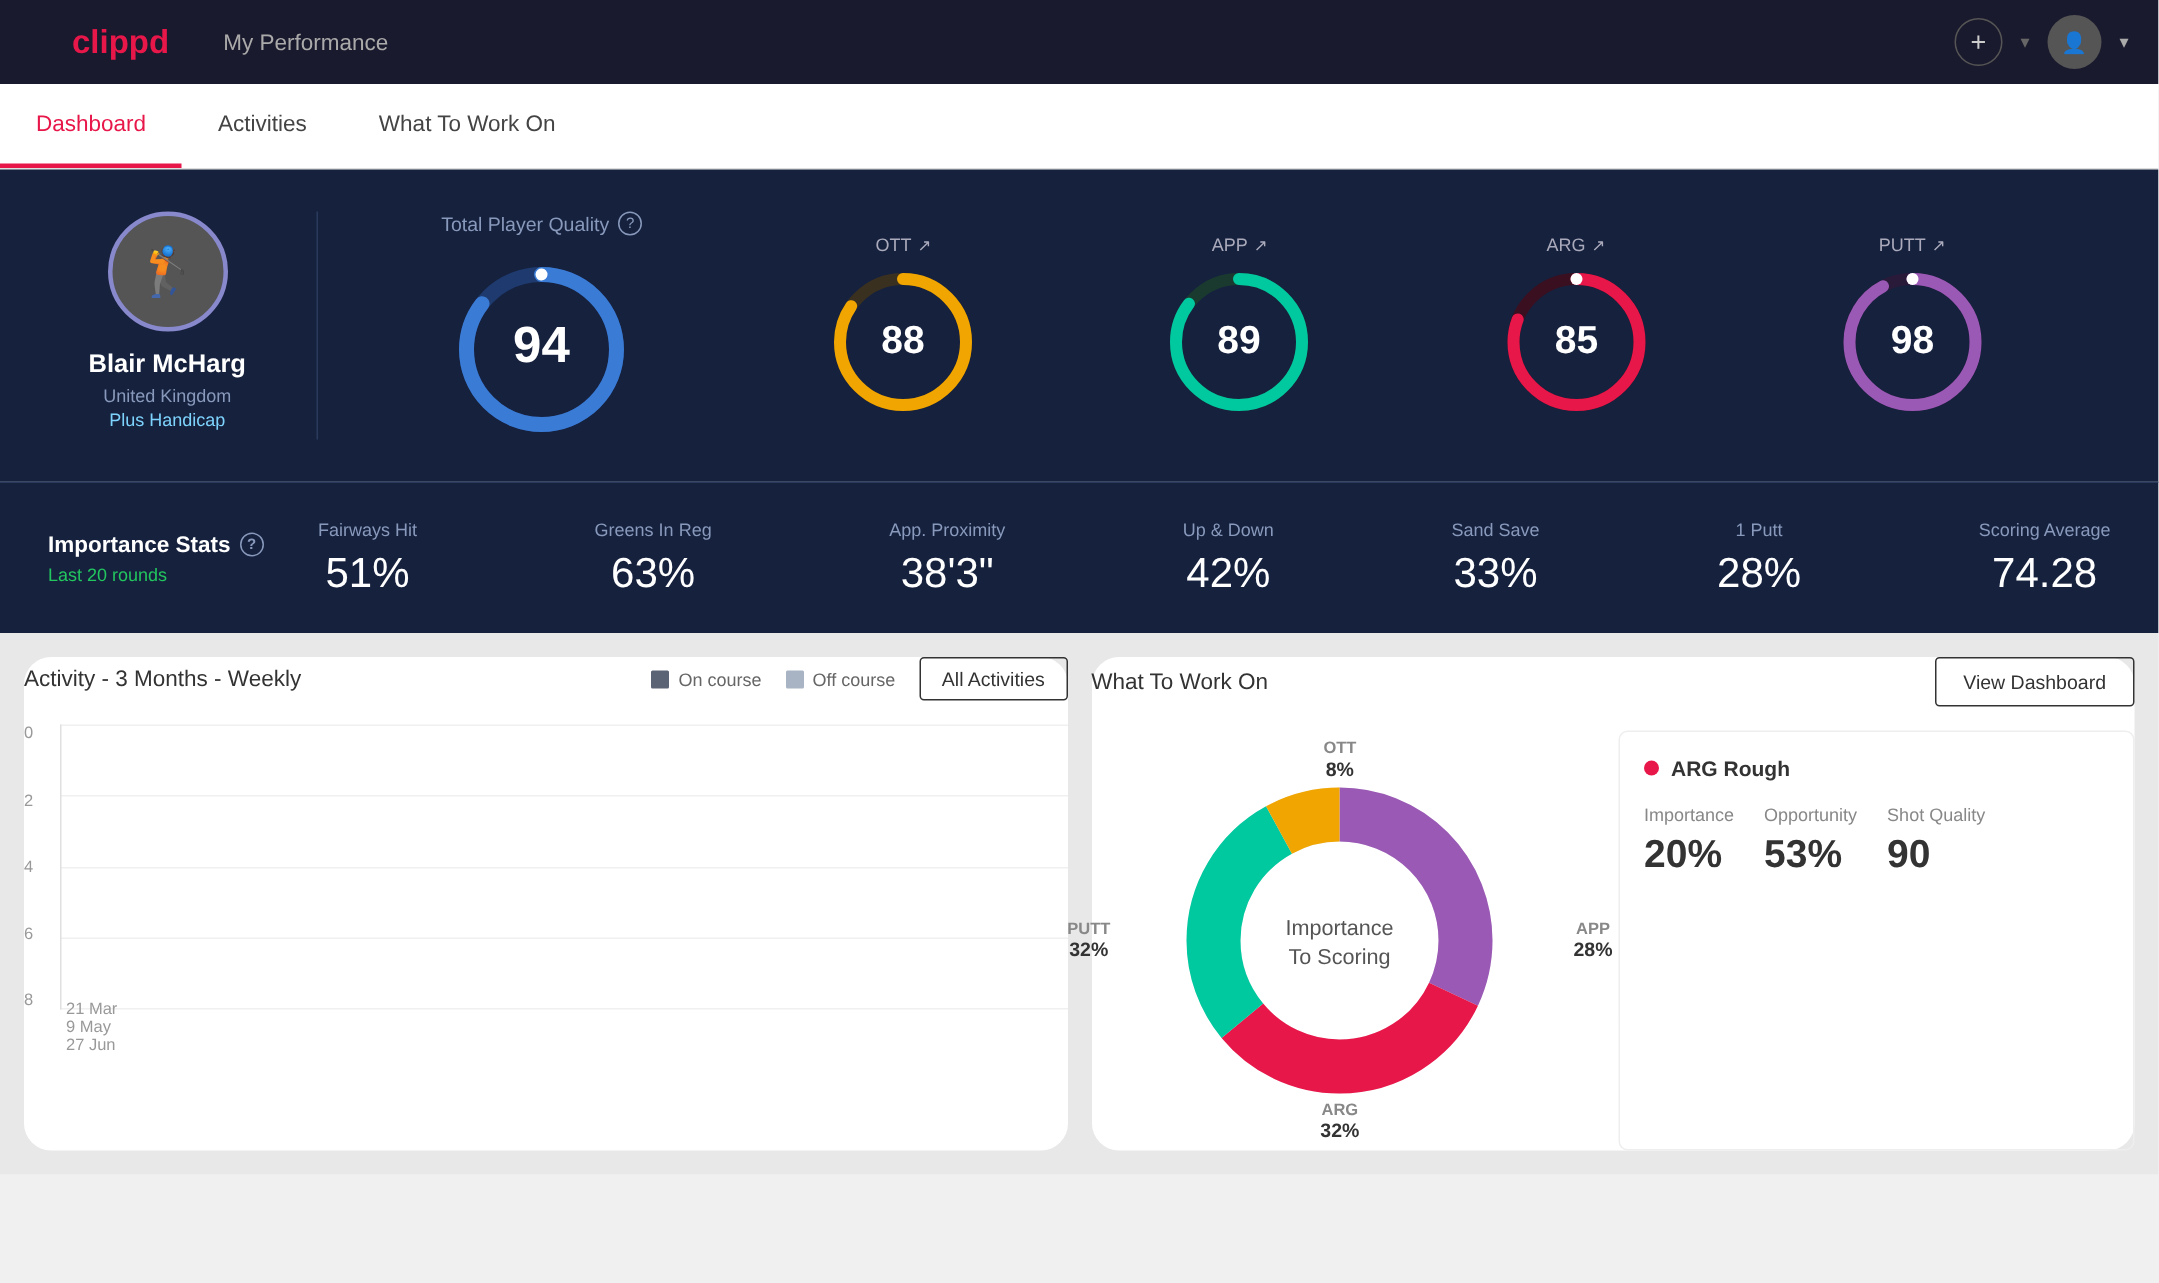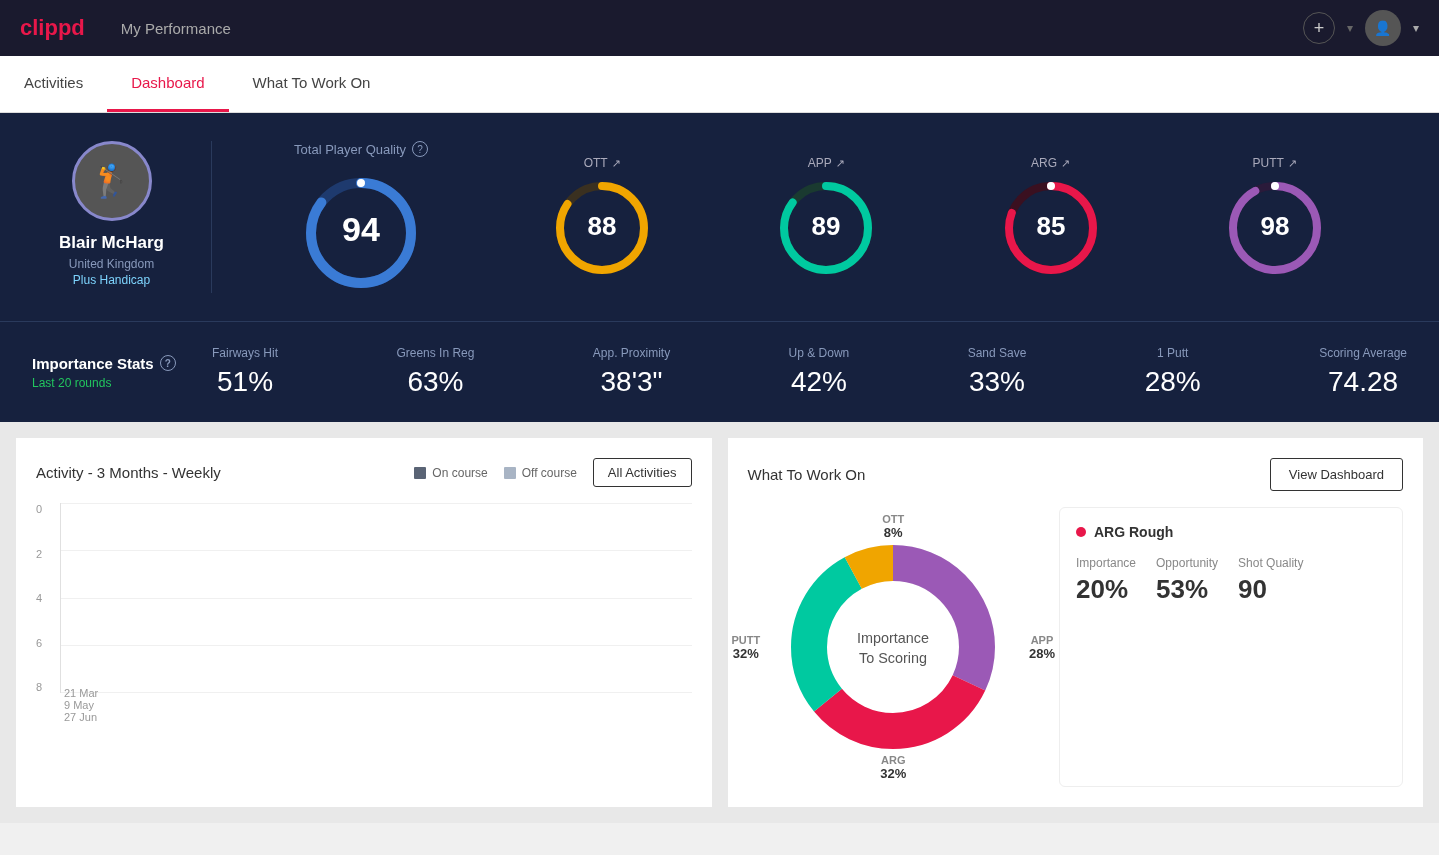--- a/index.html
+++ b/index.html
@@ -12,21 +12,21 @@
       align-items: center;
       padding: 0 20px;
       height: 56px;
       justify-content: space-between;
     }
     .logo {
       display: flex;
       align-items: center;
       gap: 4px;
     }
-    .logo-text { color: #e8174a; font-size: 22px; font-weight: 700; }
+    .logo-text { color: #e8174a; font-size: 22px; font-weight: 700; margin-left: 28px; }
     .header-title { color: #aaa; font-size: 15px; margin-left: 20px; }
     .header-right { display: flex; align-items: center; gap: 12px; }
     .header-btn {
       background: transparent;
       border: 1.5px solid #555;
       border-radius: 50%;
       width: 32px; height: 32px;
       color: #ccc;
       font-size: 18px;
       cursor: pointer;
@@ -131,22 +131,21 @@
     
     .bottom-panels {
       display: flex;
       gap: 16px;
       padding: 16px;
       background: #e8e8e8;
       min-height: 340px;
     }
     .panel {
       background: #fff;
-      border-radius: 0;
-      padding: 20px;
+      border-radius: 18px;
       flex: 1;
       color: #333;
     }
     .panel-header { display: flex; align-items: center; justify-content: space-between; margin-bottom: 16px; }
     .panel-title { font-size: 15px; font-weight: 500; color: #333; }
 
     .legend { display: flex; gap: 16px; align-items: center; }
     .legend-item { display: flex; align-items: center; gap: 6px; font-size: 12px; color: #666; }
     .legend-dot { width: 12px; height: 12px; border-radius: 1px; }
 
@@ -230,25 +229,25 @@
     </button>
     <span style="color:#666; font-size:12px;">▾</span>
     <div class="avatar-btn">
       <span>👤</span>
     </div>
     <span style="color:#aaa; font-size:12px;">▾</span>
   </div>
 </header>
 
 <nav class="nav-tabs">
+  <div class="nav-tab active">
+    <span>Dashboard</span>
+  </div>
   <div class="nav-tab">
     <span>Activities</span>
-  </div>
-  <div class="nav-tab active">
-    <span>Dashboard</span>
   </div>
   <div class="nav-tab">
     <span>What To Work On</span>
   </div>
 </nav>
 
 <section class="hero">
 
   <div class="player-info">
     <div class="player-avatar">

